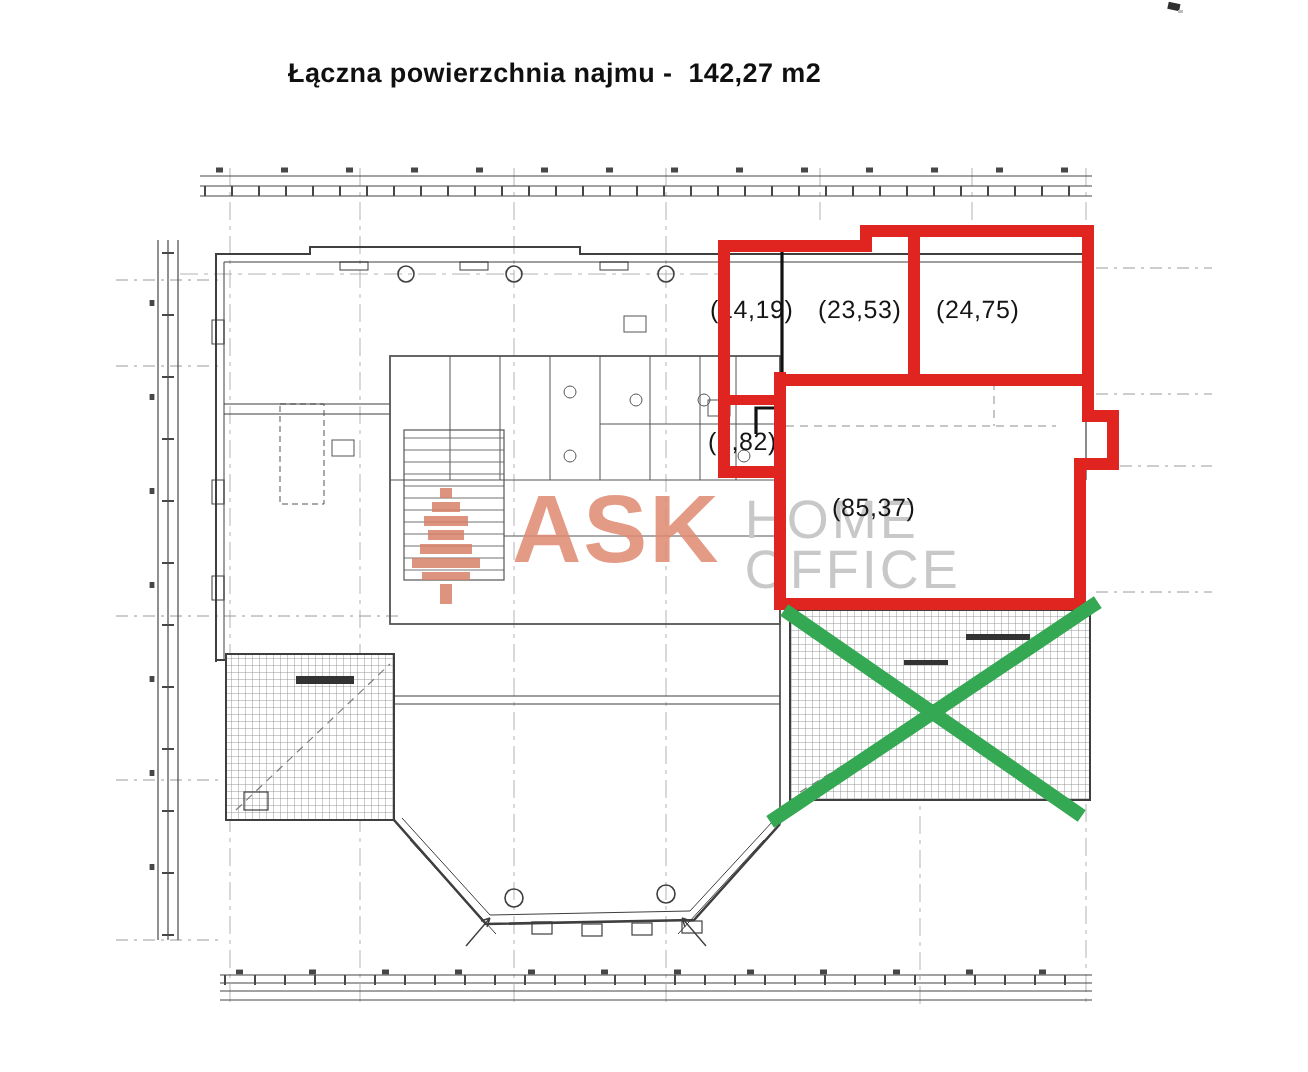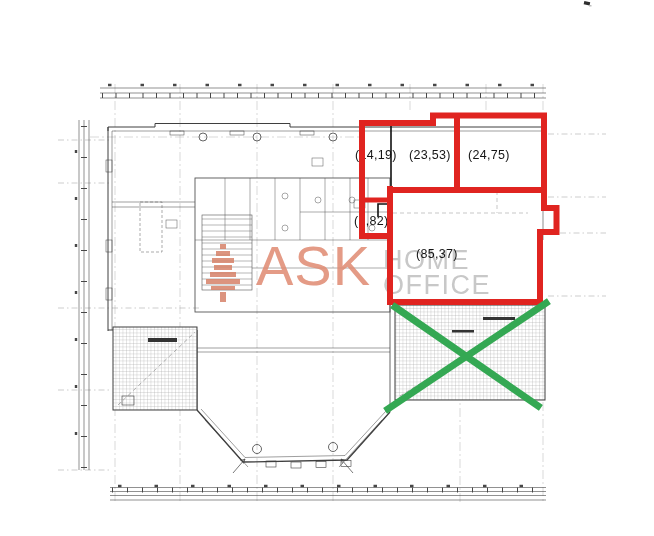--- a/index.html
+++ b/index.html
@@ -15,35 +15,38 @@
   svg.layer{position:absolute;left:0;top:0;}
   .lbl{
     position:absolute;font-size:12.5px;color:#151515;white-space:nowrap;
     letter-spacing:0.3px;z-index:3;
   }
   .watermark{
     position:absolute;left:206px;top:238px;display:flex;align-items:flex-start;z-index:2;
   }
   .wm-logo{margin-top:6px;margin-right:16px;opacity:0.85;}
   .wm-ask{
-    font-size:56px;line-height:56px;font-weight:400;color:#e08a72;opacity:0.85;
+    font-size:48px;line-height:56px;font-weight:700;color:#e08a72;opacity:0.85;
     letter-spacing:1px;
     text-align:center;
   }
   .wm-home-office{
     margin-left:12px;margin-top:10px;color:#c8c8c8;font-size:27px;line-height:25px;
     letter-spacing:1.5px;font-weight:400;
   }
   .z1{z-index:1;} .z4{z-index:4;}
 </style>
 </head>
 <body>
 
 <div class="page">
 
+  <div class="page-title">
+    <span>Łączna powierzchnia najmu -</span><span class="title-value">142,27 m2</span>
+  </div>
 
   <svg class="layer z1" width="654" height="536" viewBox="0 0 654 536">
     <defs>
       <pattern id="grid" width="3.5" height="3.5" patternUnits="userSpaceOnUse">
         <path d="M3.5 0H0V3.5" fill="none" stroke="#8f8f8f" stroke-width="0.45"></path>
       </pattern>
       <pattern id="treads" width="60" height="6" patternUnits="userSpaceOnUse">
         <path d="M0 3H60" stroke="#6f6f6f" stroke-width="0.5"></path>
       </pattern>
     </defs>

